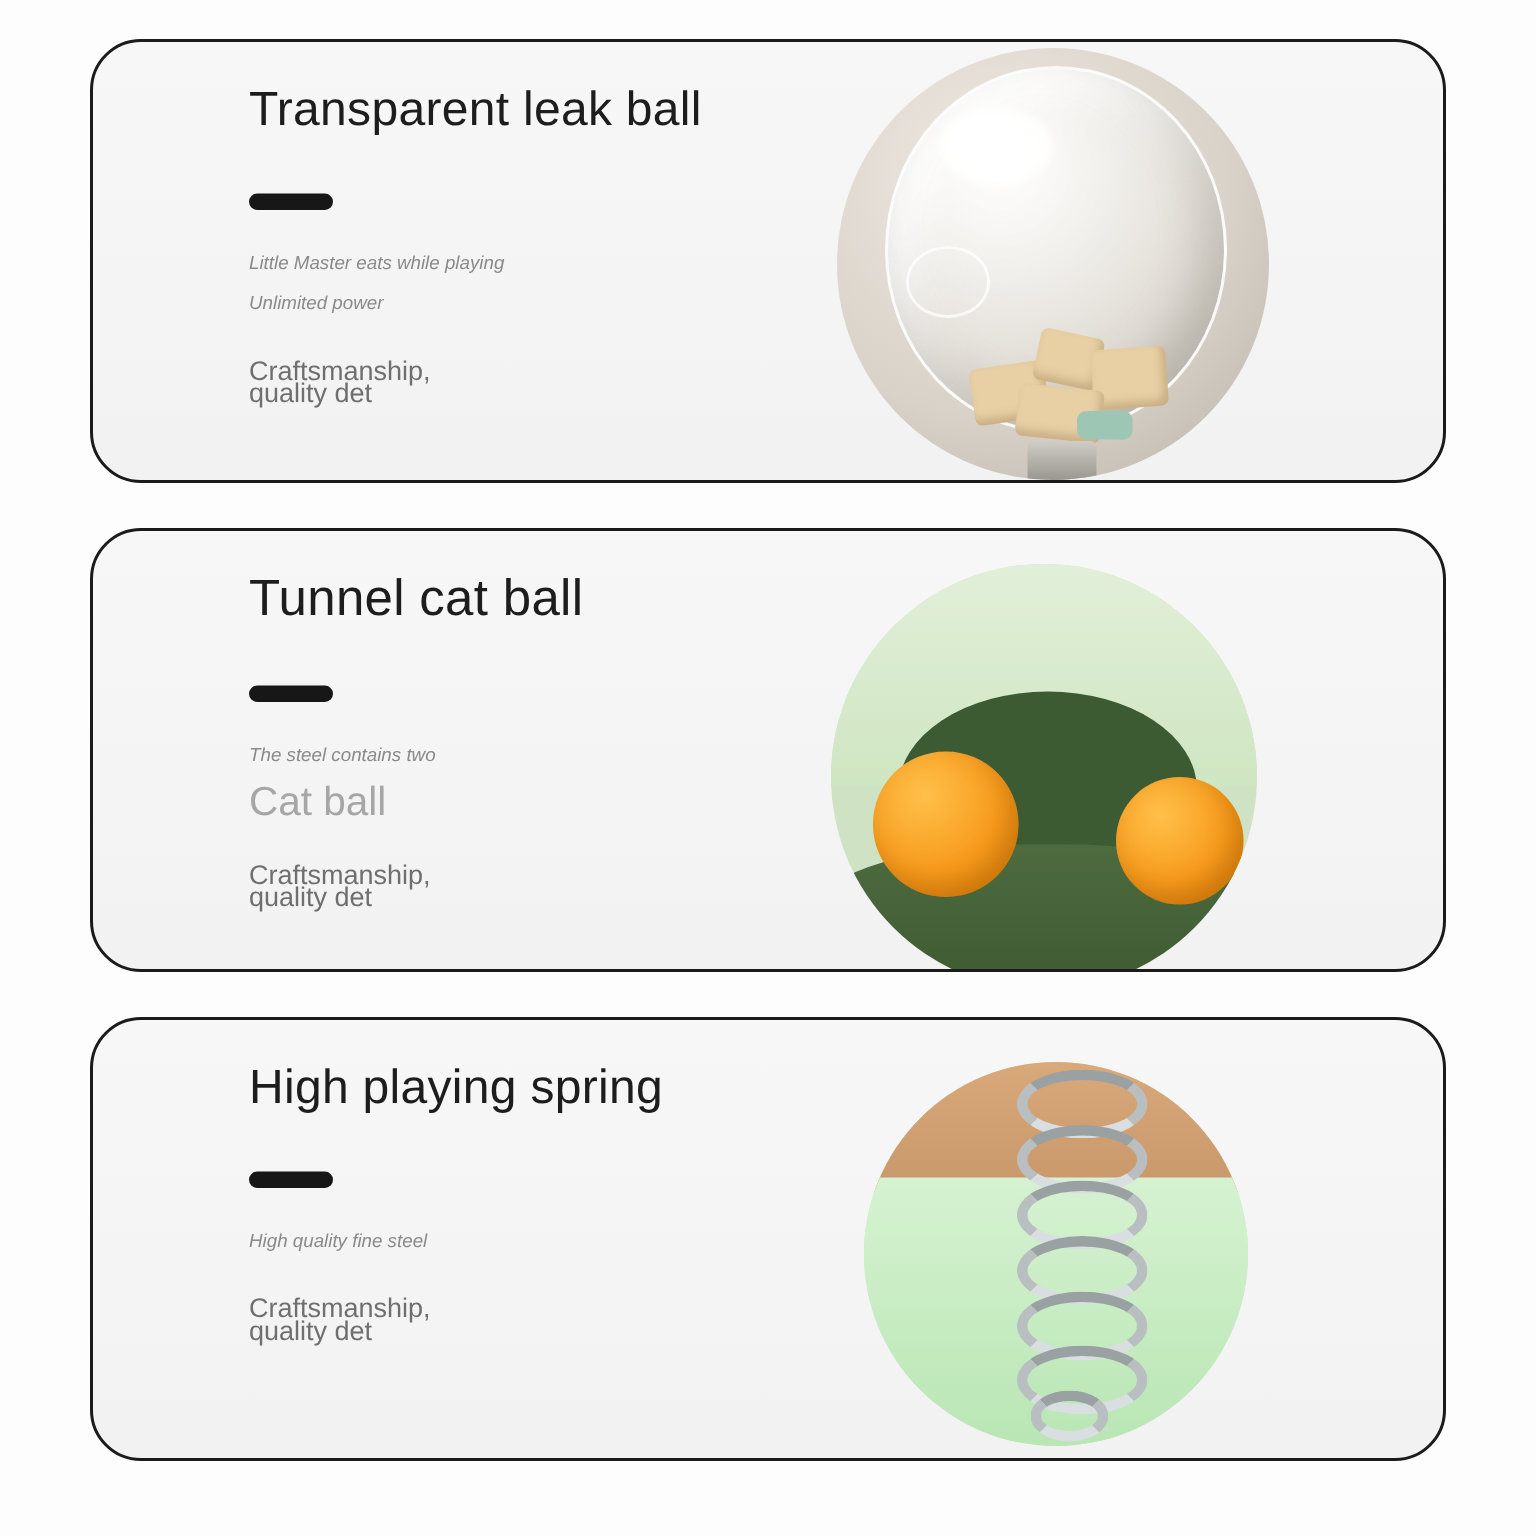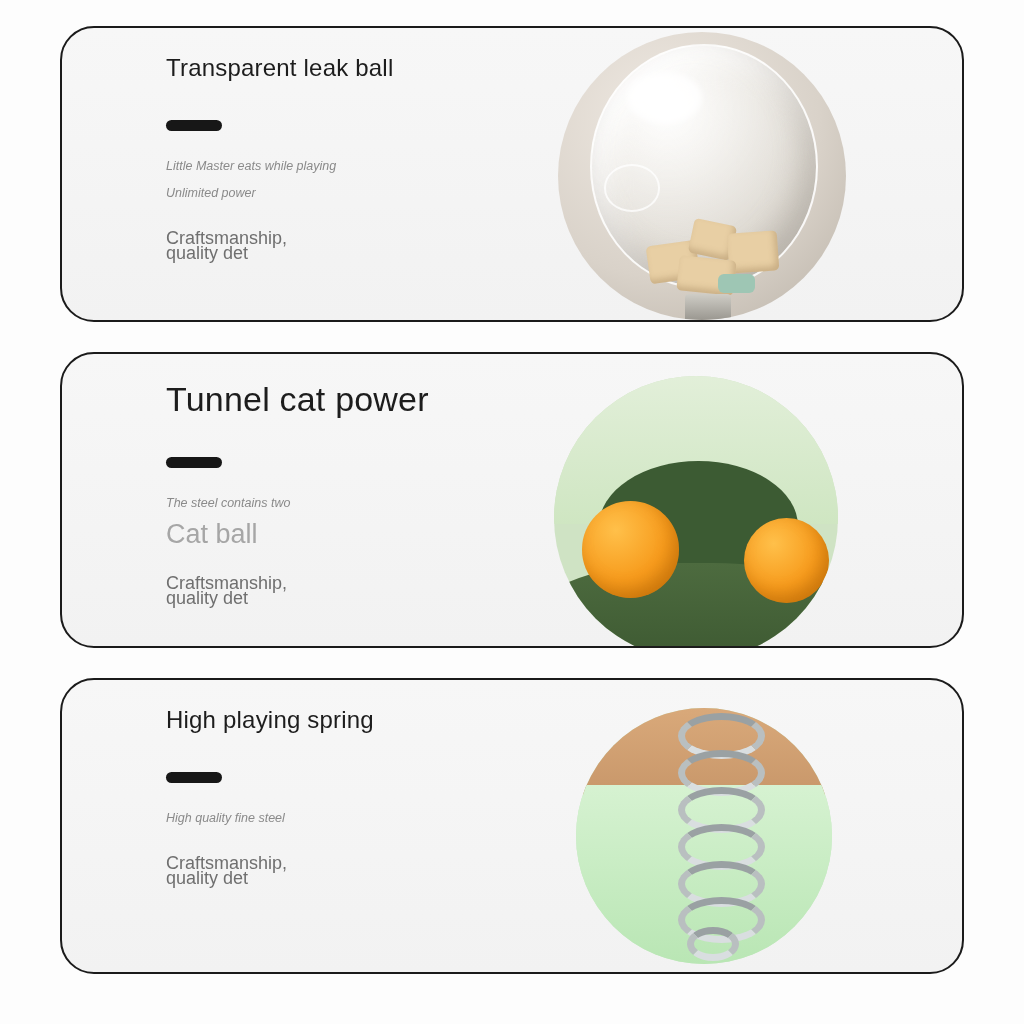--- a/index.html
+++ b/index.html
@@ -39,21 +39,21 @@
     width: 100%;
     height: 100%;
   }
   .text-col {
     position: absolute;
     left: 104px;
     top: 26px;
     width: 360px;
   }
   .title {
-    font-size: 24px;
+    font-size: 32px;
     color: #1d1d1d;
     letter-spacing: 0.2px;
     margin: 0;
     font-weight: 400;
     white-space: nowrap;
   }
   .title.big {
     font-size: 34px;
   }
   .rule {
@@ -277,21 +277,21 @@
           <div class="teal-bit" style="left:44%;top:70%;width:22%;height:22%;"></div>
         </div>
         <div class="cap"></div>
       </div>
     </div>
   </div>
 
   <div class="card">
     <div class="card-inner">
       <div class="text-col">
-        <div class="title big">Tunnel cat power</div>
+        <div class="title big">Tunnel cat ball</div>
         <div class="rule"></div>
         <div class="sub-block">
           <div class="sub-line">The steel contains two</div>
           <div class="sub-big">Cat ball</div>
         </div>
         <div class="foot-block">
           <div class="foot-line">Craftsmanship,</div>
           <div class="foot-line">quality det</div>
         </div>
       </div>

